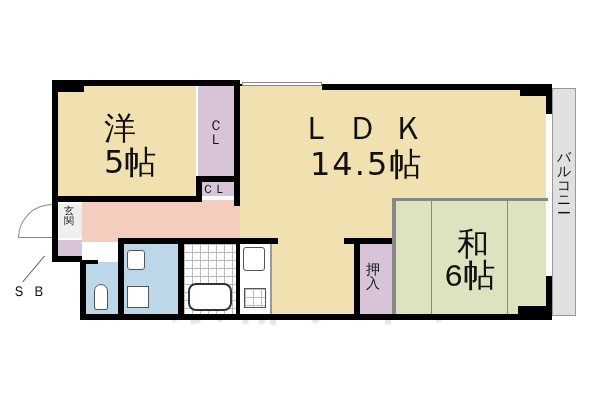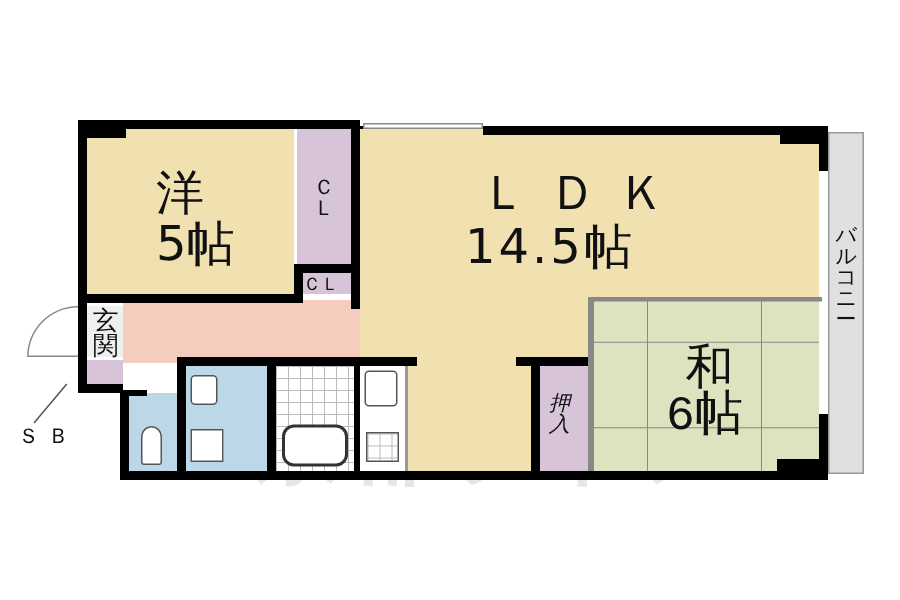--- a/index.html
+++ b/index.html
@@ -62,26 +62,26 @@
 <div class="wall" style="left:518px;top:306px;width:30px;height:10px;"></div>
 
 <div class="abs" style="left:242px;top:82px;width:80px;height:4px;border:1px solid #888;background:#fff;"></div>
 
 <div class="abs" style="left:18px;top:204px;width:34px;height:34px;border:1px solid #888;border-right:none;border-radius:34px 0 0 0;background:#fff;"></div>
 
 <div class="room-label big" style="left:104px;top:112px;">洋</div>
 <div class="room-label big" style="left:104px;top:146px;">5帖</div>
 <div class="room-label sm" style="left:209px;top:118px;width:14px;white-space:normal;word-break:break-all;">ＣＬ</div>
 <div class="room-label sm" style="left:202px;top:183px;font-size:12px;">ＣＬ</div>
-<div class="room-label big" style="left:320px;top:112px;letter-spacing:14px;">ＬＤＫ</div>
+<div class="room-label big" style="left:301px;top:112px;letter-spacing:14px;">ＬＤＫ</div>
 <div class="room-label big" style="left:310px;top:148px;letter-spacing:2px;">14.5帖</div>
 <div class="room-label big" style="left:457px;top:228px;">和</div>
 <div class="room-label big" style="left:444px;top:262px;font-family:Liberation Mono, monospace;">6帖</div>
-<div class="room-label sm" style="left:366px;top:262px;width:14px;white-space:normal;word-break:break-all;font-style:italic;">押入</div>
-<div class="room-label sm" style="left:62px;top:206px;width:14px;white-space:normal;word-break:break-all;font-size:17px;text-align:right;">玄関</div>
+<div class="room-label sm" style="left:366px;top:262px;width:14px;white-space:normal;word-break:break-all;">押入</div>
+<div class="room-label sm" style="left:62px;top:206px;width:14px;white-space:normal;word-break:break-all;font-size:10px;">玄関</div>
 <div class="room-label sm" style="left:557px;top:150px;width:14px;white-space:normal;word-break:break-all;">バルコニー</div>
 <div class="room-label sm" style="left:12px;top:284px;letter-spacing:6px;text-align:right;">ＳＢ</div>
 <div class="abs" style="left:44px;top:256px;width:1px;height:34px;background:#555;transform:rotate(40deg);transform-origin:top;"></div>
 
 <div class="abs" style="left:94px;top:284px;width:14px;height:26px;border:1px solid #555;border-radius:7px 7px 2px 2px;background:#fff;"></div>
 <div class="abs" style="left:127px;top:250px;width:18px;height:20px;border:1px solid #555;border-radius:3px;background:#fff;"></div>
 <div class="abs" style="left:127px;top:286px;width:22px;height:22px;border:1px solid #555;background:#fff;"></div>
 <div class="abs" style="left:188px;top:283px;width:44px;height:28px;border:2px solid #333;border-radius:8px;background:#fff;"></div>
 <div class="abs" style="left:243px;top:247px;width:22px;height:24px;border:1px solid #555;border-radius:3px;"></div>
 <div class="abs tile" style="left:244px;top:288px;width:22px;height:20px;border:1px solid #555;"></div>

